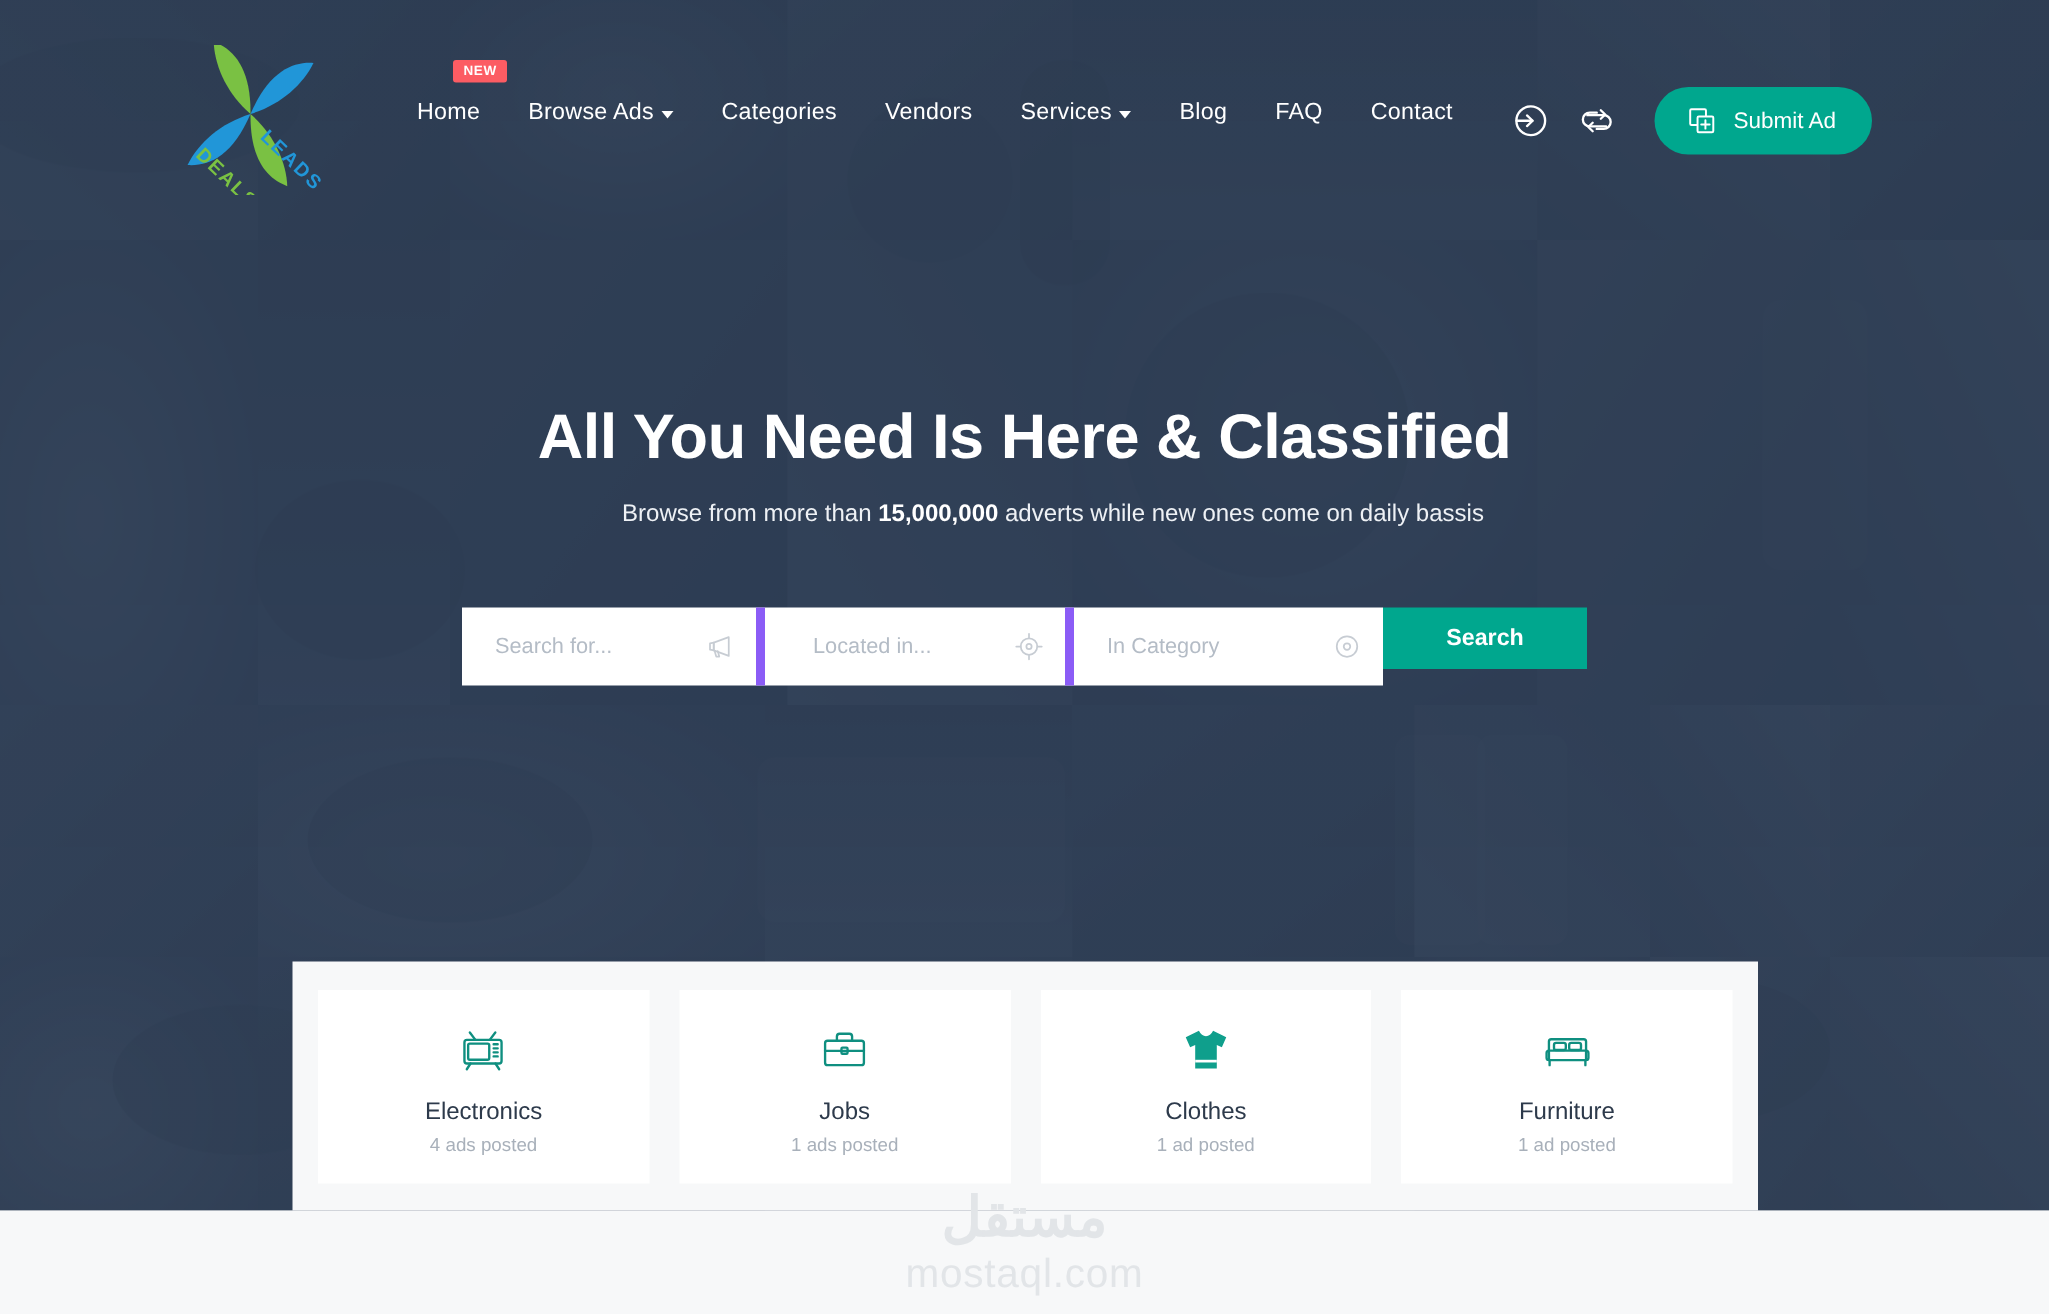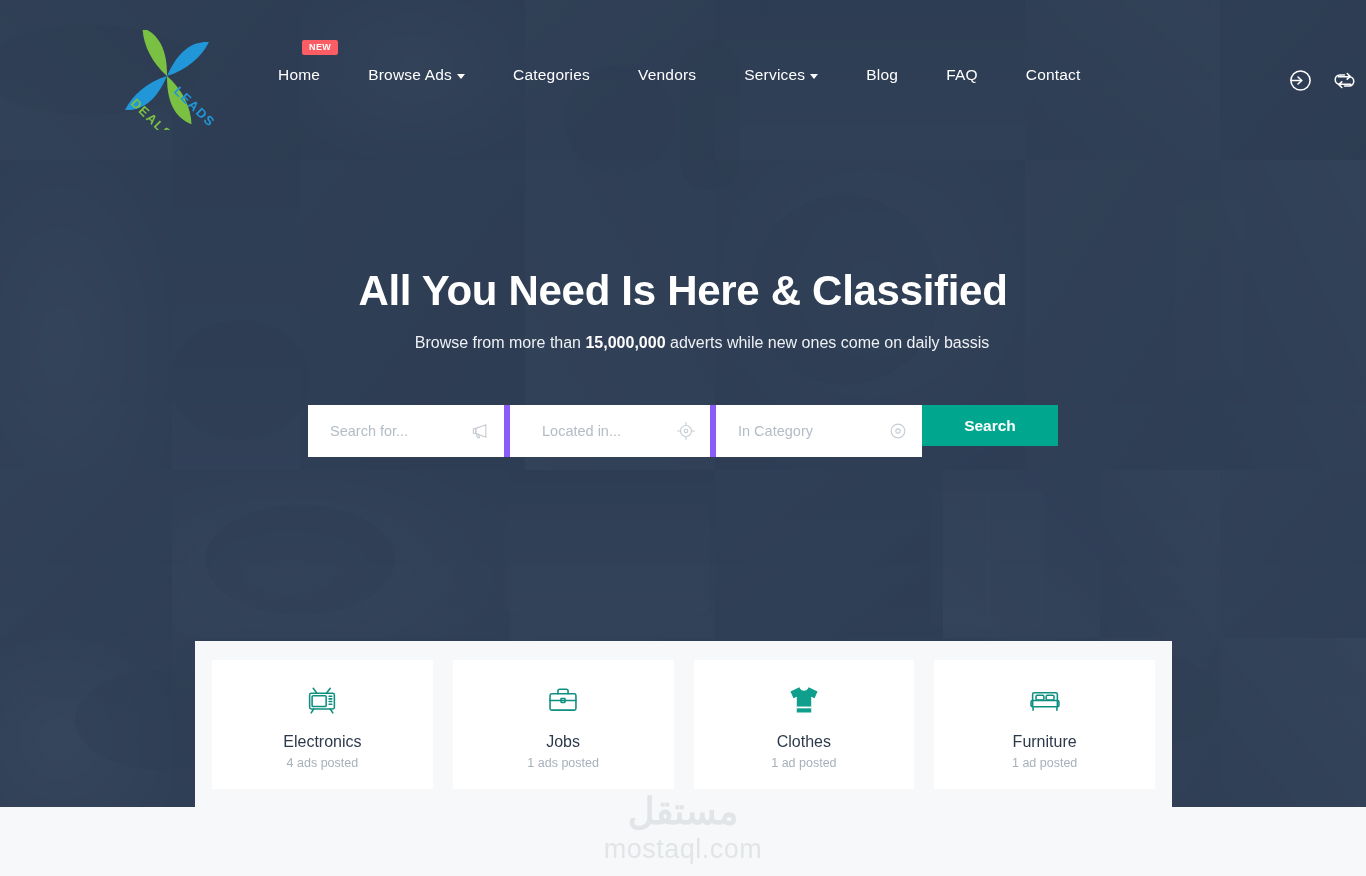--- a/index.html
+++ b/index.html
@@ -34,21 +34,21 @@
     position: absolute; left: 0; top: 0;
     width: 1366px; height: 160px;
     z-index: 40;
   }
   #logo {
     position: absolute; left: 116px; top: 30px;
     width: 102px; height: 100px;
   }
   #nav {
     position: absolute; left: 278px; top: 66px;
-    display: flex; align-items: center; gap: 16px; text-align: center;
+    display: flex; align-items: center; gap: 0px; text-align: center;
   }
   .navitem {
     position: relative;
     color: #fff;
     font-size: 15.5px;
     letter-spacing: .2px;
     padding: 0 16px;
     cursor: pointer;
     white-space: nowrap;
     display: flex; align-items: center; gap: 5px;
@@ -373,20 +373,30 @@
       </svg>
     </div>
     <div class="hicon">
       <svg width="25" height="25" viewBox="0 0 24 24" fill="none" stroke="#ffffff" stroke-width="1.5" stroke-linecap="round" stroke-linejoin="round">
         <path d="M6 8.4h10.5a4.4 4.4 0 0 1 0 8.8H12"></path>
         <path d="M18 15.6H7.5a4.4 4.4 0 0 1 0-8.8H12"></path>
         <path d="M14.6 5.3 17.4 8l-2.8 2.7"></path>
         <path d="M9.4 13.3 6.6 16l2.8 2.7"></path>
       </svg>
     </div>
+    <button id="submit-ad">
+      <span style="display:flex;">
+        <svg width="21" height="21" viewBox="0 0 24 24" fill="none" stroke="#ffffff" stroke-width="1.5">
+          <rect x="3.2" y="3.2" width="12" height="12" rx="1"></rect>
+          <rect x="8.8" y="8.8" width="12" height="12" rx="1" fill="#00a78e"></rect>
+          <path d="M14.8 11.6v6.4M11.6 14.8h6.4" stroke-linecap="round"></path>
+        </svg>
+      </span>
+      <span>Submit Ad</span>
+    </button>
   </div>
 </div>
 
 <div id="hero-content">
   <h1 id="hero-title">All You Need Is Here &amp; Classified</h1>
   <p id="hero-sub">
     <span>Browse from more than </span><b>15,000,000</b><span> adverts while new ones come on daily bassis</span>
   </p>
 </div>
 

